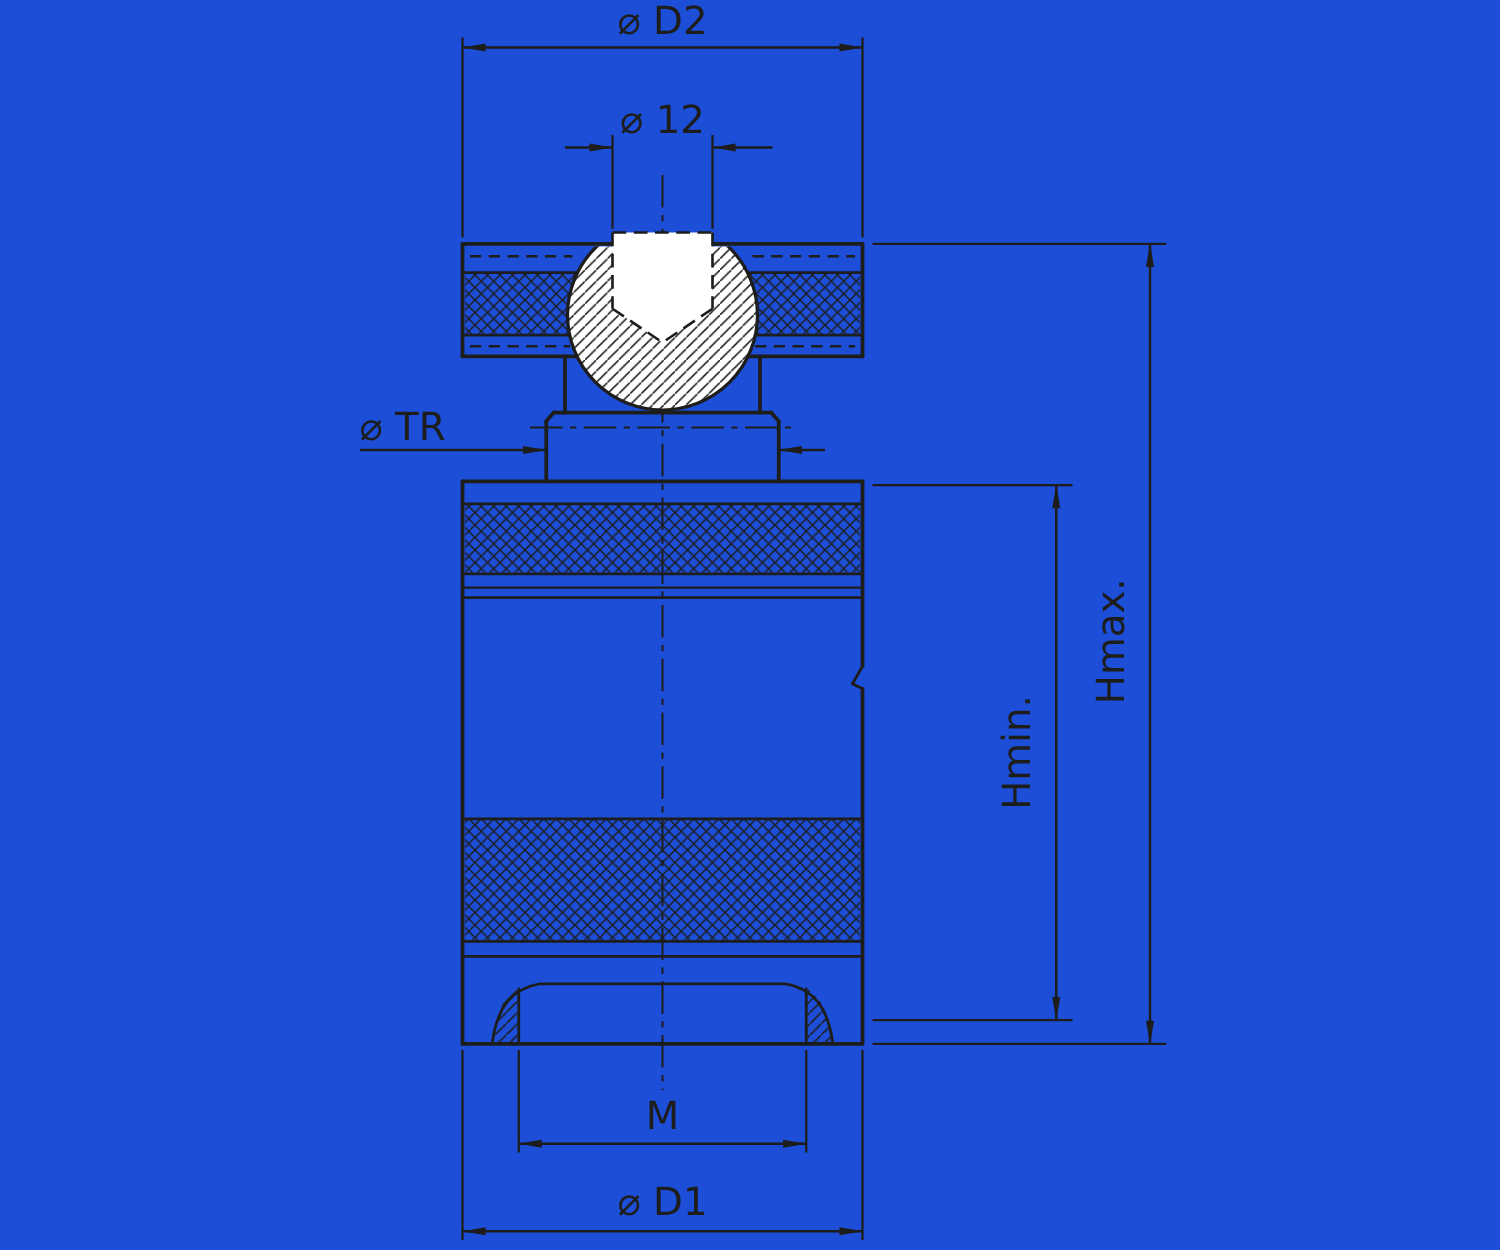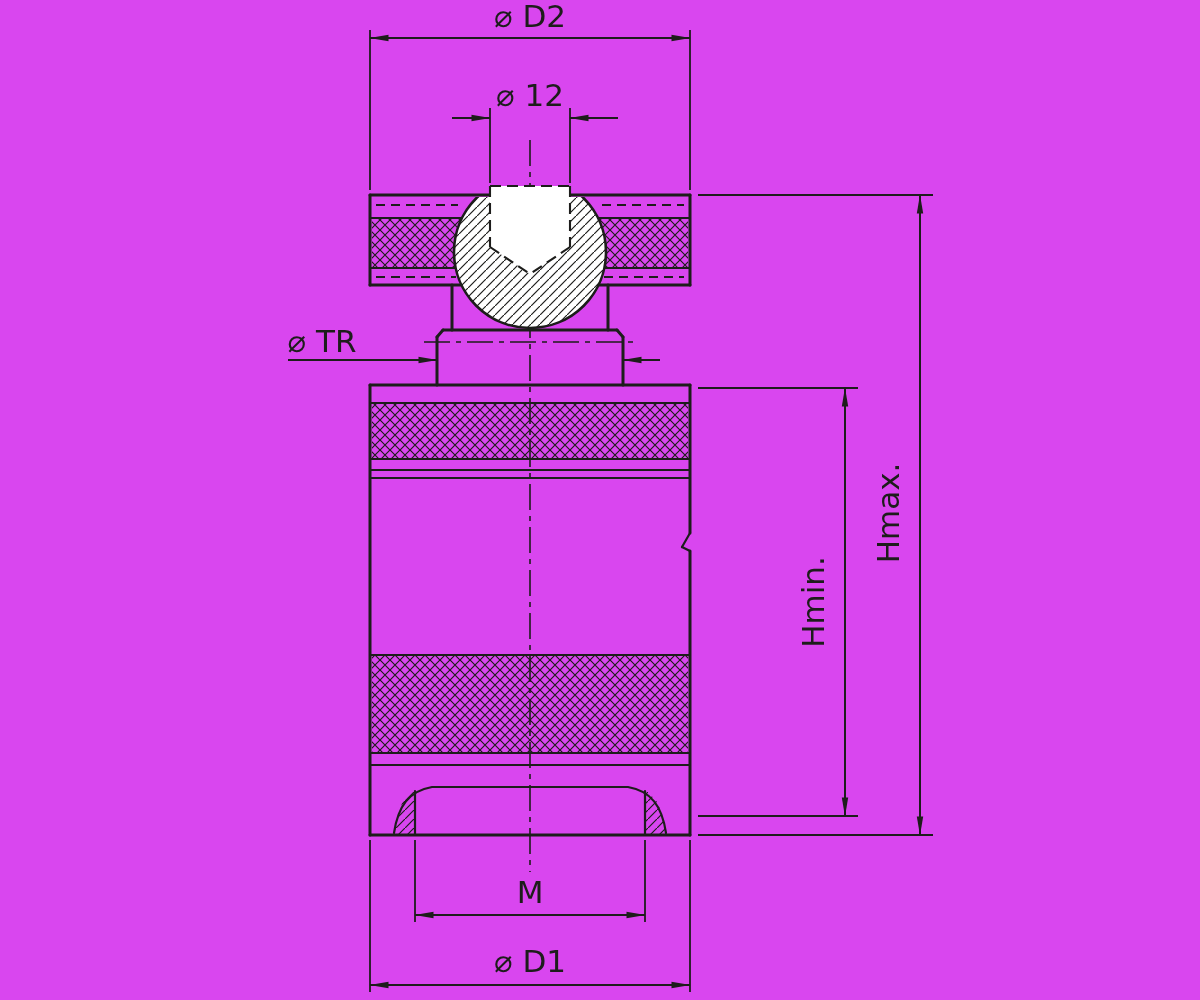--- a/index.html
+++ b/index.html
@@ -1,16 +1,16 @@
 <!DOCTYPE html>
 <html><head>
 <meta charset="utf-8">
 <style>
   html,body{margin:0;padding:0;background:#ffffff;}
-  .stage{position:relative;width:1200px;height:1000px;background:#d946ef;overflow:hidden;
+  .stage{position:relative;width:1200px;height:1000px;background:#1d4ed8;overflow:hidden;
          font-family:"DejaVu Sans","Liberation Sans",sans-serif;}
   svg{display:block;}
   text{font-family:"DejaVu Sans","Liberation Sans",sans-serif;font-size:31px;fill:#1d1d1b;}
   .ol{stroke:#1d1d1b;stroke-width:3;fill:none;stroke-linecap:round;}
   .ol2{stroke:#1d1d1b;stroke-width:2.2;fill:none;stroke-linecap:round;}
   .thin{stroke:#1d1d1b;stroke-width:1.8;fill:none;}
   .dim{stroke:#1d1d1b;stroke-width:2;fill:none;}
   .hid{stroke:#1d1d1b;stroke-width:1.9;fill:none;stroke-dasharray:9 6;}
   .hole{stroke:#1d1d1b;stroke-width:2.1;fill:none;stroke-dasharray:11 6;}
   .cl{stroke:#1d1d1b;stroke-width:1.6;fill:none;stroke-dasharray:26 6 5 6;}

